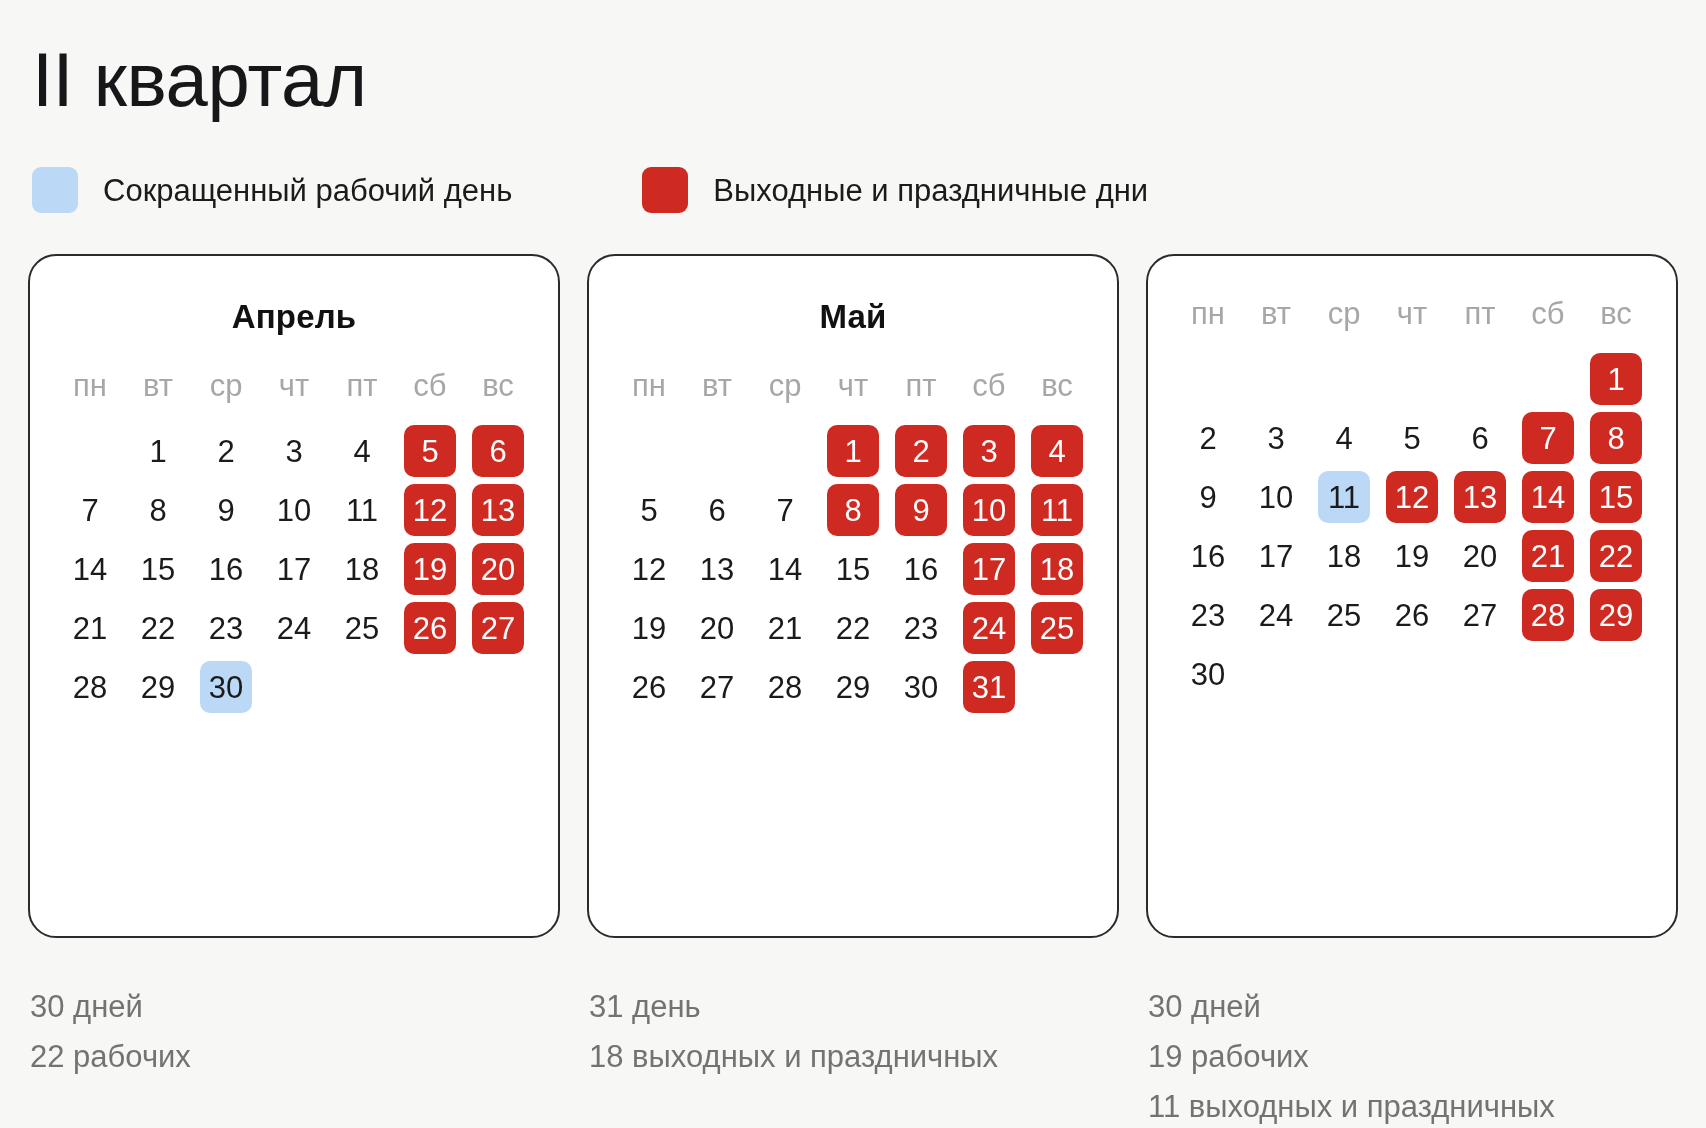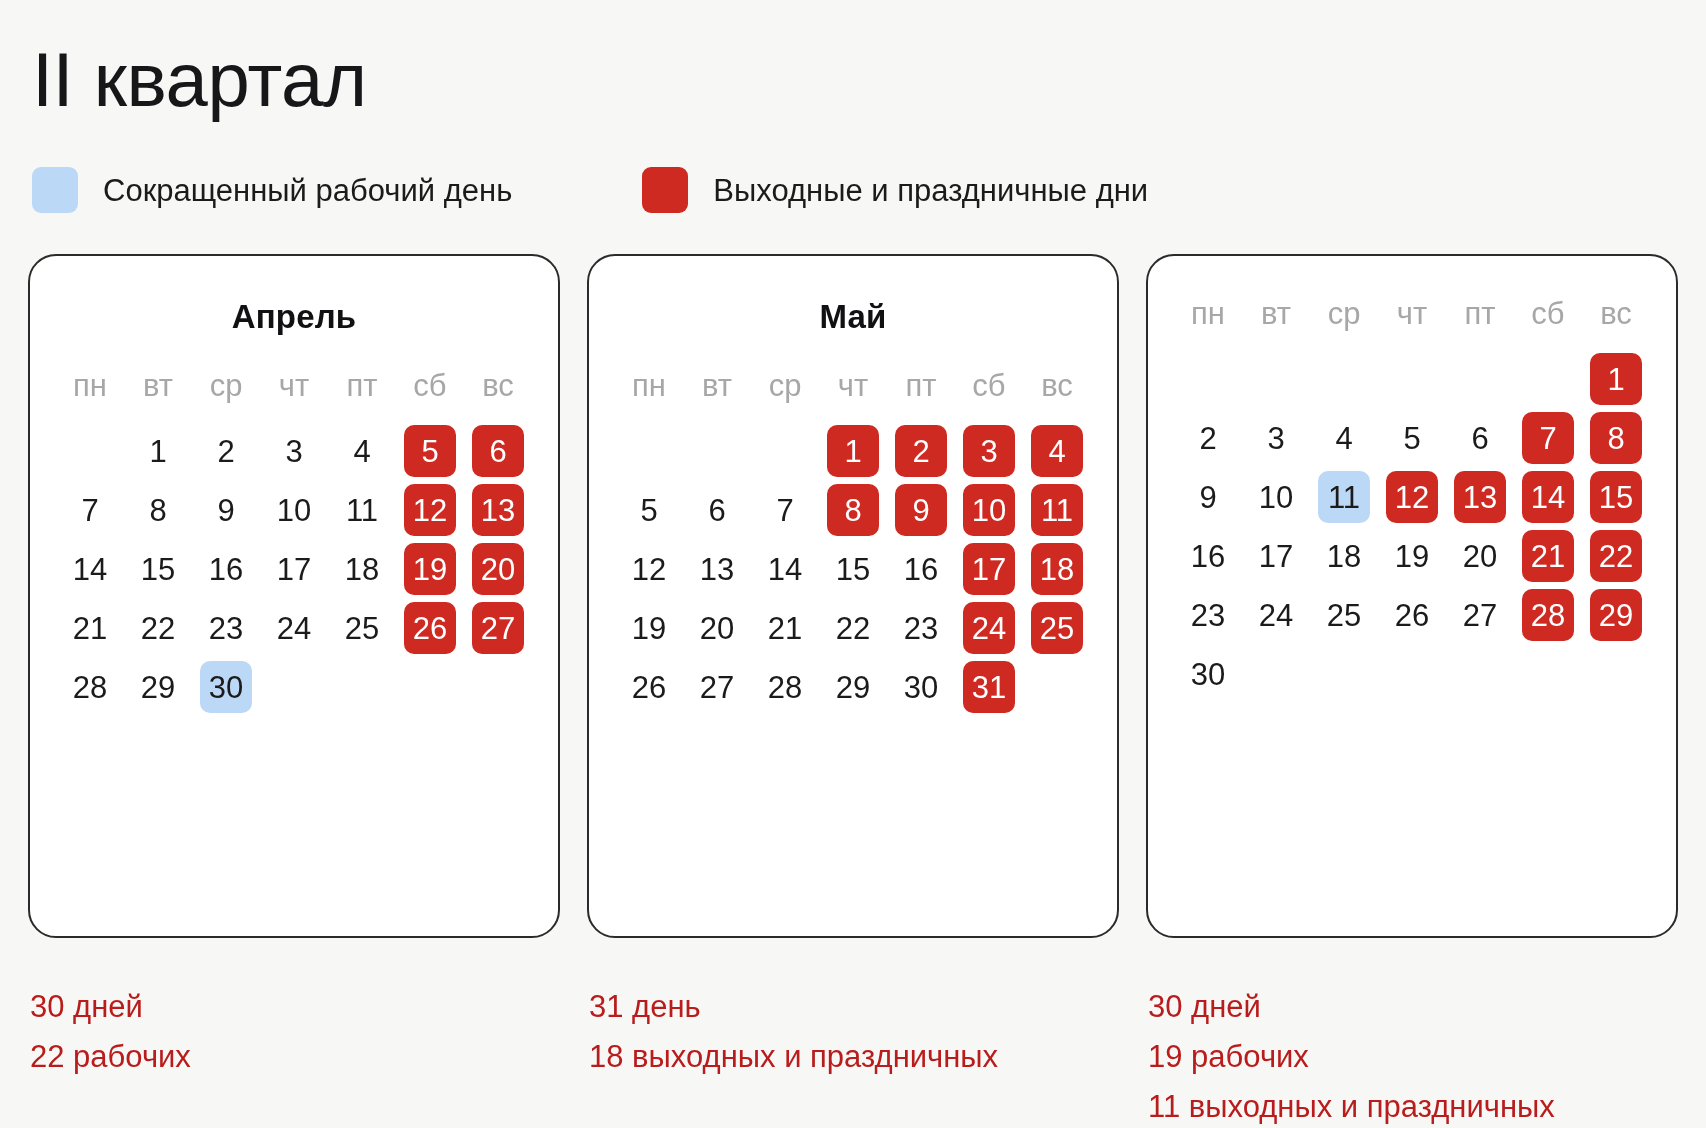--- a/index.html
+++ b/index.html
@@ -133,21 +133,21 @@
     margin-top: 44px;
     gap: 27px;
   }
   .summary {
     flex: 1 1 0;
     padding-left: 2px;
   }
   .summary-line {
     font-size: 31px;
     line-height: 1.62;
-    color: #b91c1c;
+    color: #737373;
     white-space: nowrap;
   }
 </style>
 </head>
 <body>
 
 <div class="page">
 
   <h1 class="page-title">II квартал</h1>
 

